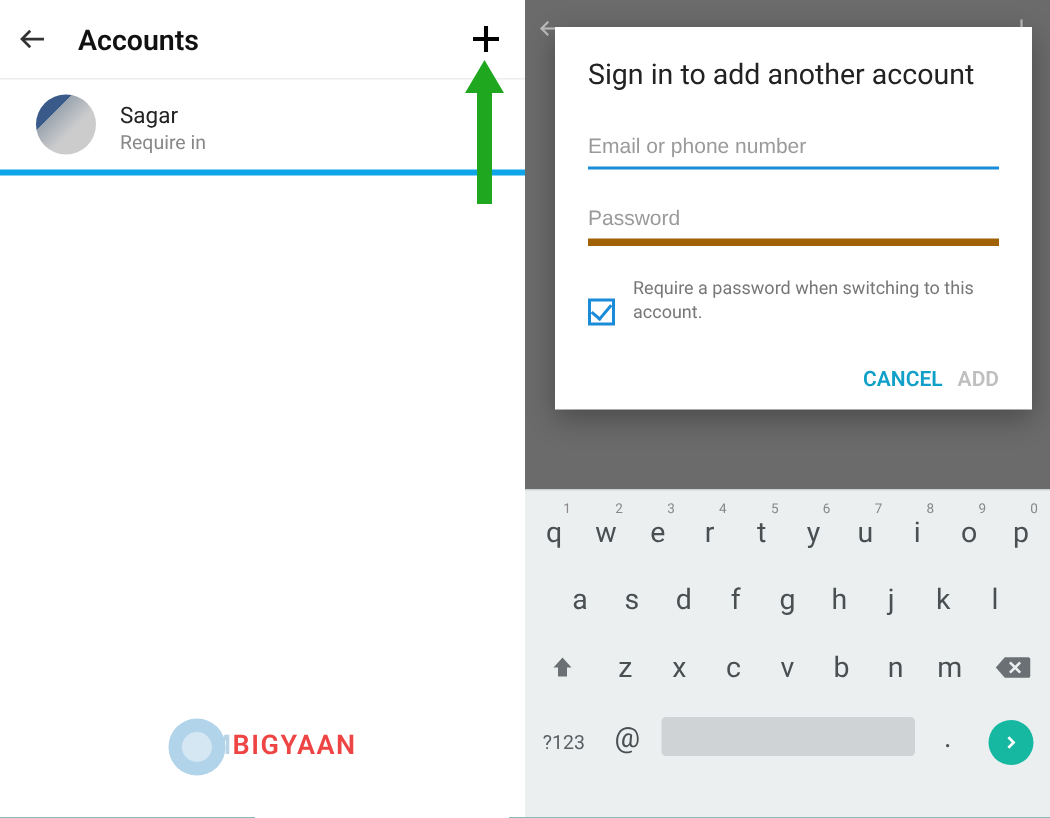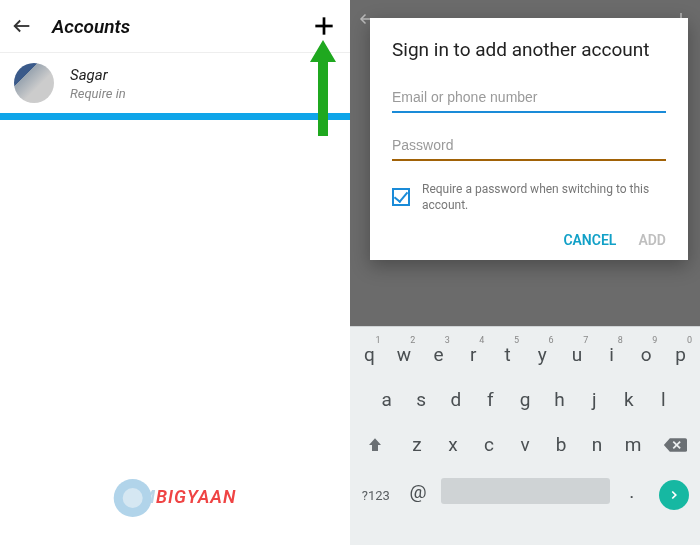--- a/index.html
+++ b/index.html
@@ -1,48 +1,48 @@
 <!DOCTYPE html>
 <html><head>
 <meta charset="utf-8">
 <style>
   * { box-sizing: border-box; margin: 0; padding: 0; }
   body { width: 700px; height: 545px; font-family: Roboto, Arial, sans-serif; background: #fff; position: relative; overflow: hidden; }
   .container { display: flex; width: 700px; height: 545px; }
-  .left-panel { width: 350px; height: 535px; position: relative; font-style: italic; }
+  .left-panel { width: 350px; height: 535px; position: relative; }
   .right-panel { width: 350px; height: 545px; position: relative; background: #0f766e; }
   
   .left-header { display: flex; align-items: center; padding: 14px 10px; }
   .back-arrow { width: 24px; height: 24px; display: flex; align-items: center; justify-content: center; }
   .left-title { font-size: 19px; font-weight: 600; margin-left: 18px; color: #111; }
   .add-button { position: absolute; right: 10px; top: 10px; width: 32px; height: 32px; display: flex; align-items: center; justify-content: center; }
-  .account-row { display: flex; align-items: center; padding: 10px 14px; border-top: 1px solid #eee; border-bottom: 7px solid #0ea5e9; }
+  .account-row { display: flex; align-items: flex-end; padding: 10px 24px; border-top: 1px solid #eee; border-bottom: 4px solid #0ea5e9; }
   .avatar { width: 40px; height: 40px; border-radius: 50%; background: linear-gradient(135deg, #3a5a8a 30%, #9aa5b0 30%, #ccc 60%); margin-right: 16px; }
   .account-name { font-size: 15px; color: #222; }
   .account-status { font-size: 13px; color: #888; margin-top: 2px; }
   .green-arrow { position: absolute; right: 14px; top: 40px; width: 26px; height: 96px; }
   .watermark { position: absolute; left: 50%; bottom: 18px; transform: translateX(-50%); font-size: 18px; color: #b9d4e6; letter-spacing: 1px; font-weight: 600; }
   .watermark .circ { display:inline-block; width:38px; height:38px; border-radius:50%; background:#b1d4ea; position:relative; vertical-align:middle; margin-right:-12px; }
   .watermark .circ::after { content:""; position:absolute; top:9px; left:9px; width:20px; height:20px; border-radius:50%; background:#d5e7f2; }
   
   .dialog-backdrop { position: absolute; top: 0; left: 0; right: 0; height: 326px; background: #6b6b6b; }
   .dim-header { position: absolute; top:0; left:0; right:0; height:40px; display:flex; align-items:center; padding:0 8px; }
   .dim-back { width:20px; height:20px; }
   .dim-add  { position:absolute; right:8px; top:10px; width:20px; height:20px; }
   .dialog { position: absolute; top: 18px; left: 20px; right: 12px; background: #fff; padding: 20px 22px 12px 22px; box-shadow: 0 6px 18px rgba(0,0,0,.3); }
   .dialog-title { font-size: 19px; color: #222; line-height: 1.3; margin-bottom: 22px; }
   .tf { position: relative; margin-bottom: 20px; }
-  .tf input { width: 100%; border: none; border-bottom: 2px solid #a16207; padding: 4px 0 6px 0; font-size: 14px; color: #333; outline: none; background: transparent; }
+  .tf input { width: 100%; border: none; border-bottom: 5px solid #a16207; padding: 4px 0 6px 0; font-size: 14px; color: #333; outline: none; background: transparent; }
   .tf input::placeholder { color: #9a9a9a; }
   .tf.active input { border-bottom: 2px solid #1a8bd8; }
-  .cb-row { display: flex; align-items: center; margin-top: 8px; margin-bottom: 18px; }
+  .cb-row { display: flex; align-items: flex-end; margin-top: 8px; margin-bottom: 28px; }
   .cb { width: 18px; height: 18px; border: 2px solid #1a8bd8; margin-right: 12px; position: relative; flex: 0 0 18px; }
   .cb.checked::after { content:""; position:absolute; left:3px; top:-1px; width:6px; height:11px; border-right:2.5px solid #1a8bd8; border-bottom:2.5px solid #1a8bd8; transform: rotate(40deg); }
   .cb-label { font-size: 12px; color: #777; line-height: 1.4; }
-  .dialog-actions { display: flex; justify-content: flex-end; gap: 22px; font-size: 14px; font-weight: 600; }
+  .dialog-actions { display: flex; justify-content: flex-end; gap: 10px; font-size: 14px; font-weight: 600; }
   .btn-cancel { color: #11a0c7; cursor: pointer; }
   .btn-add { color: #bfbfbf; }
   
   .keyboard { position: absolute; left: 0; right: 0; bottom: 0; top: 326px; background: #eceff0; border-top: 1px solid #d0d4d6; }
   .krow { display: flex; justify-content: center; }
   .krow.row1 { padding: 6px 2px 0 2px; }
   .krow.row2 { padding: 4px 2px 0 2px; }
   .krow.row3 { padding: 4px 2px 0 2px; }
   .krow.row4 { padding: 6px 2px 6px 2px; }
   .key { flex:1; text-align:center; padding: 10px 0 8px 0; font-size:19px; color:#4a4f52; position:relative; cursor:pointer; }

